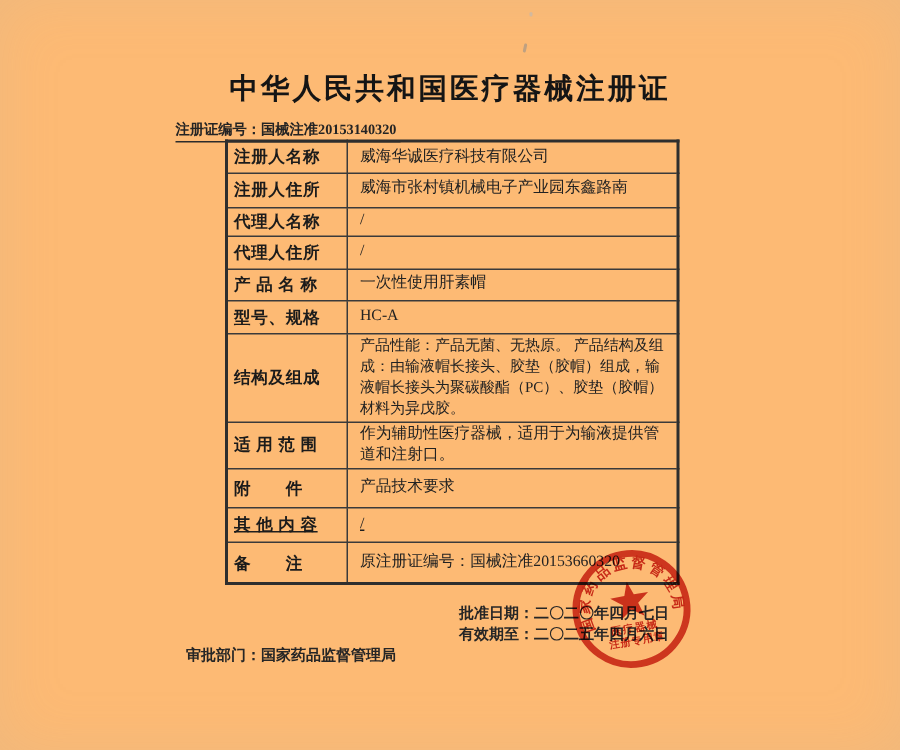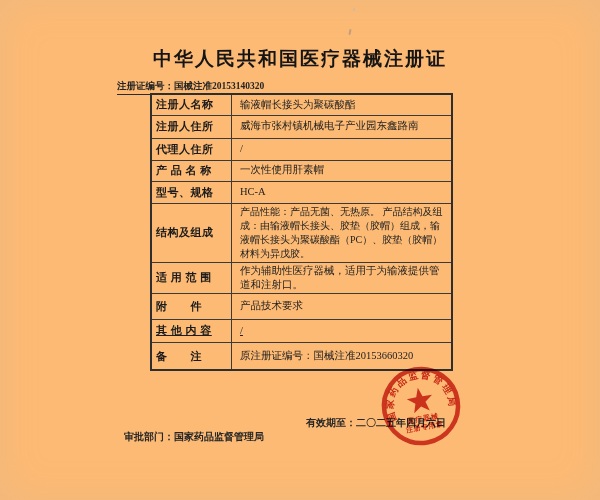--- a/index.html
+++ b/index.html
@@ -80,25 +80,29 @@
 <div class="page">
 
   <div class="doc-title">中华人民共和国医疗器械注册证</div>
 
   <div class="reg-line">注册证编号：国械注准20153140320</div>
 
   <table class="cert">
     <tbody>
       <tr class="r1">
         <th>注册人名称</th>
-        <td>输液帽长接头为聚碳酸酯</td>
+        <td>威海华诚医疗科技有限公司</td>
       </tr>
       <tr class="r2">
         <th>注册人住所</th>
         <td>威海市张村镇机械电子产业园东鑫路南</td>
+      </tr>
+      <tr class="r4">
+        <th>代理人名称</th>
+        <td>/</td>
       </tr>
       <tr class="r5">
         <th>代理人住所</th>
         <td>/</td>
       </tr>
       <tr class="r6">
         <th>产 品 名 称</th>
         <td>一次性使用肝素帽</td>
       </tr>
       <tr class="r7">
@@ -123,20 +127,21 @@
       </tr>
       <tr class="r12">
         <th>备　　注</th>
         <td>原注册证编号：国械注准20153660320</td>
       </tr>
     </tbody>
   </table>
 
   <div class="footer-dept">审批部门：国家药品监督管理局</div>
 
+  <div class="footer-date"><span>批准日期：</span><span>二〇二〇年四月七日</span></div>
 
   <div class="footer-valid"><span>有效期至：</span><span>二〇二五年四月六日</span></div>
 
   <div class="stamp">
     <svg width="84" height="84" viewBox="0 0 84 84">
       <circle cx="42" cy="42" r="37" fill="none" stroke="#c5291f" stroke-width="4.6" opacity="0.92"></circle>
       <polygon points="42,23.5 45.2,32.6 54.8,32.8 47.1,38.7 49.9,47.9 42,42.4 34.1,47.9 36.9,38.7 29.2,32.8 38.8,32.6" fill="#c5291f" opacity="0.95"></polygon>
       <defs>
         <path id="sealArc" d="M 16.6,53.8 A 28,28 0 1 1 67.4,53.8" fill="none"></path>
       </defs>

